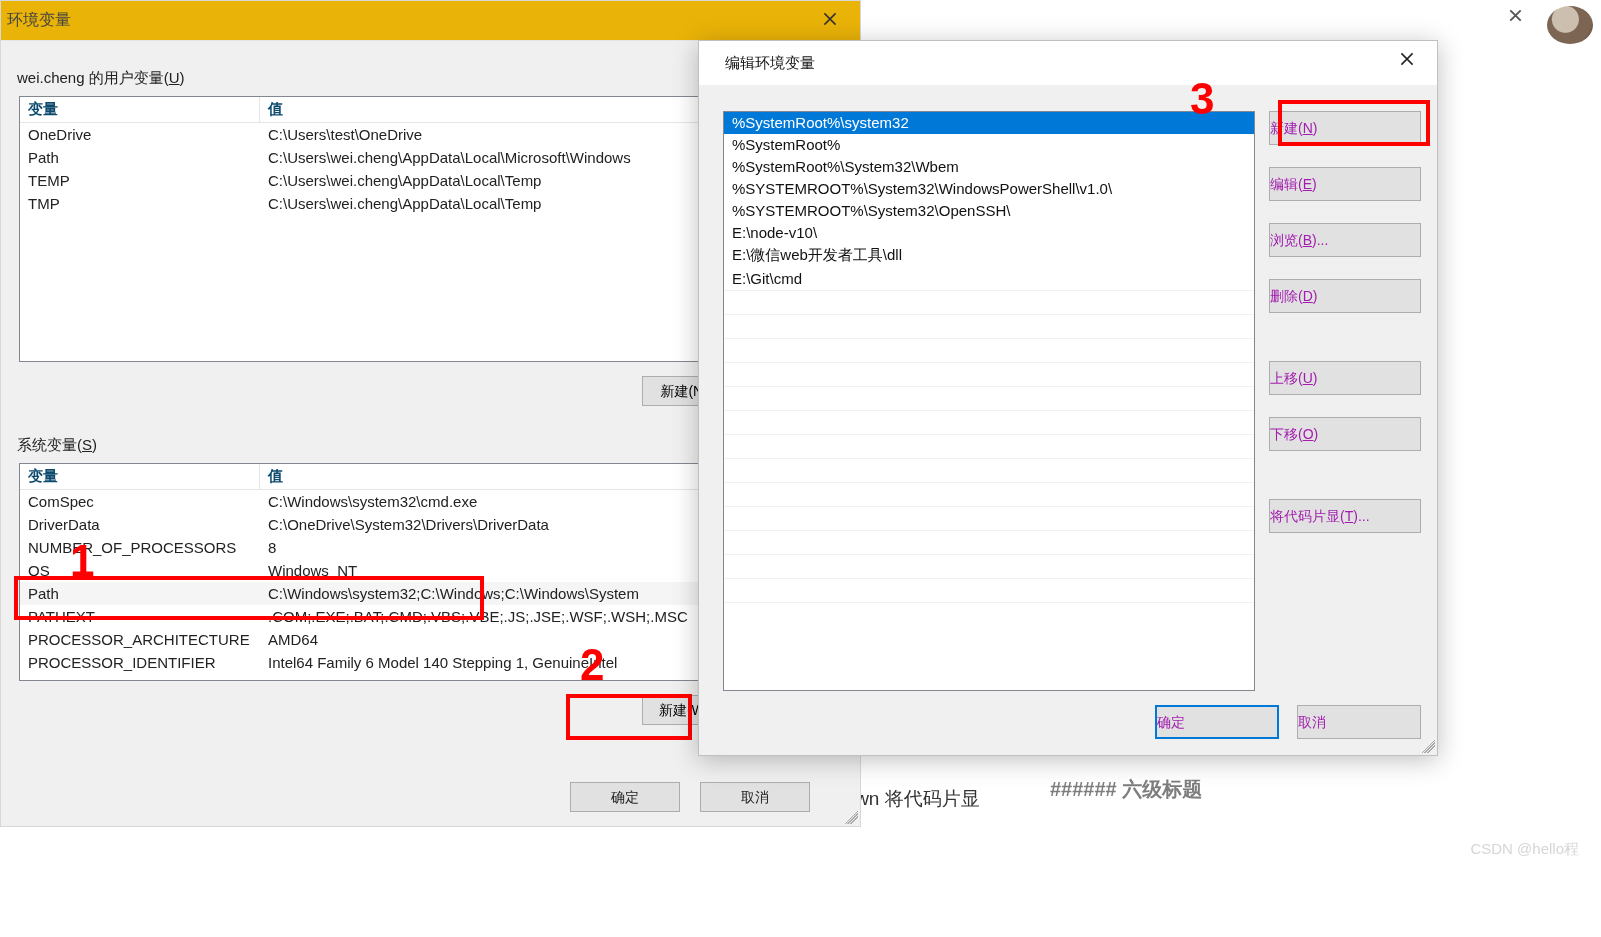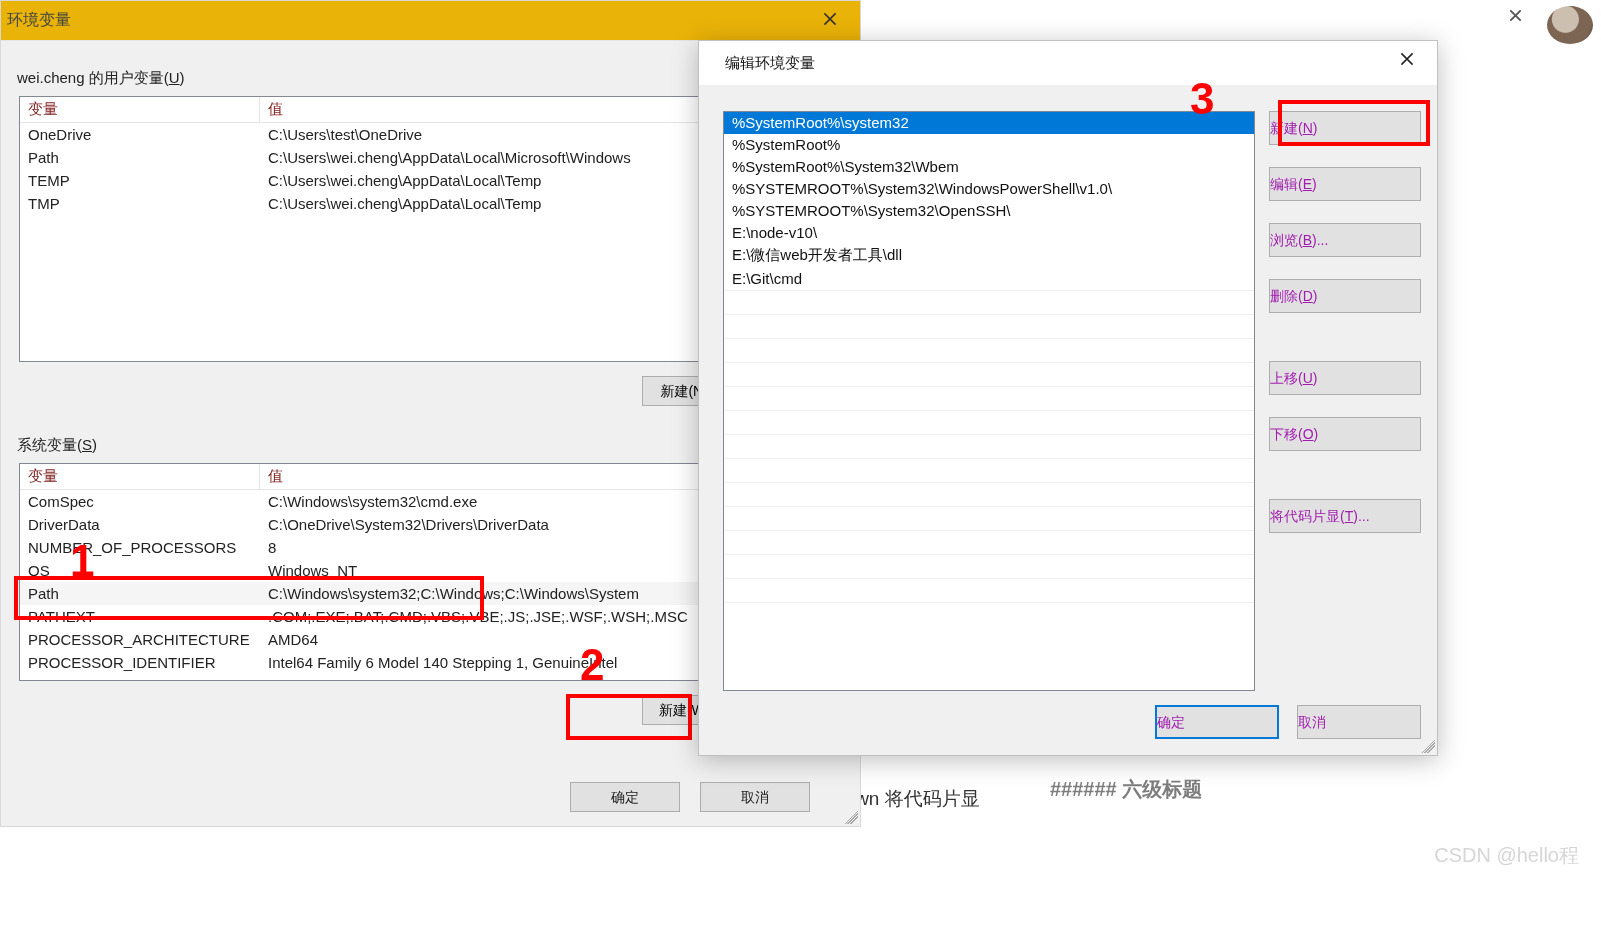--- a/index.html
+++ b/index.html
@@ -38,21 +38,22 @@
     overflow: hidden;
   }
   .listview .hdr {
     display: flex;
     background: #fff;
     border-bottom: 1px solid #e5e5e5;
   }
   .listview .hdr .col {
     padding: 3px 8px;
     border-right: 1px solid #e5e5e5;
-    color: #7f1d1d;
+    color: #0c4a6e;
+    font-weight: bold;
   }
   .col-var { width: 240px; }
   .col-val { flex: 1; }
   .listview .row {
     display: flex; padding: 2px 0;
     white-space: nowrap; overflow: hidden;
   }
   .listview .row span { padding: 1px 8px; }
   .listview .row .c1 { width: 240px; }
   .listview .row .c2 { flex: 1; overflow: hidden; text-overflow: clip; }
@@ -180,23 +181,23 @@
     position: absolute;
     right: 70px; top: 8px;
     width: 22px; height: 20px;
     color: #555;
   }
   .tinyclose svg { width: 13px; height: 13px; }
 
   
   .watermark {
     position: absolute;
-    right: 22px; bottom: 68px;
+    right: 22px; bottom: 78px;
     color: #d6d6d6;
-    font-size: 20px;
+    font-size: 15px;
     white-space: nowrap;
     z-index: 1;
   }
 </style>
 </head>
 <body>
 
 <div class="avatar"></div>
 <div class="tinyclose">
   <svg viewBox="0 0 10 10">

